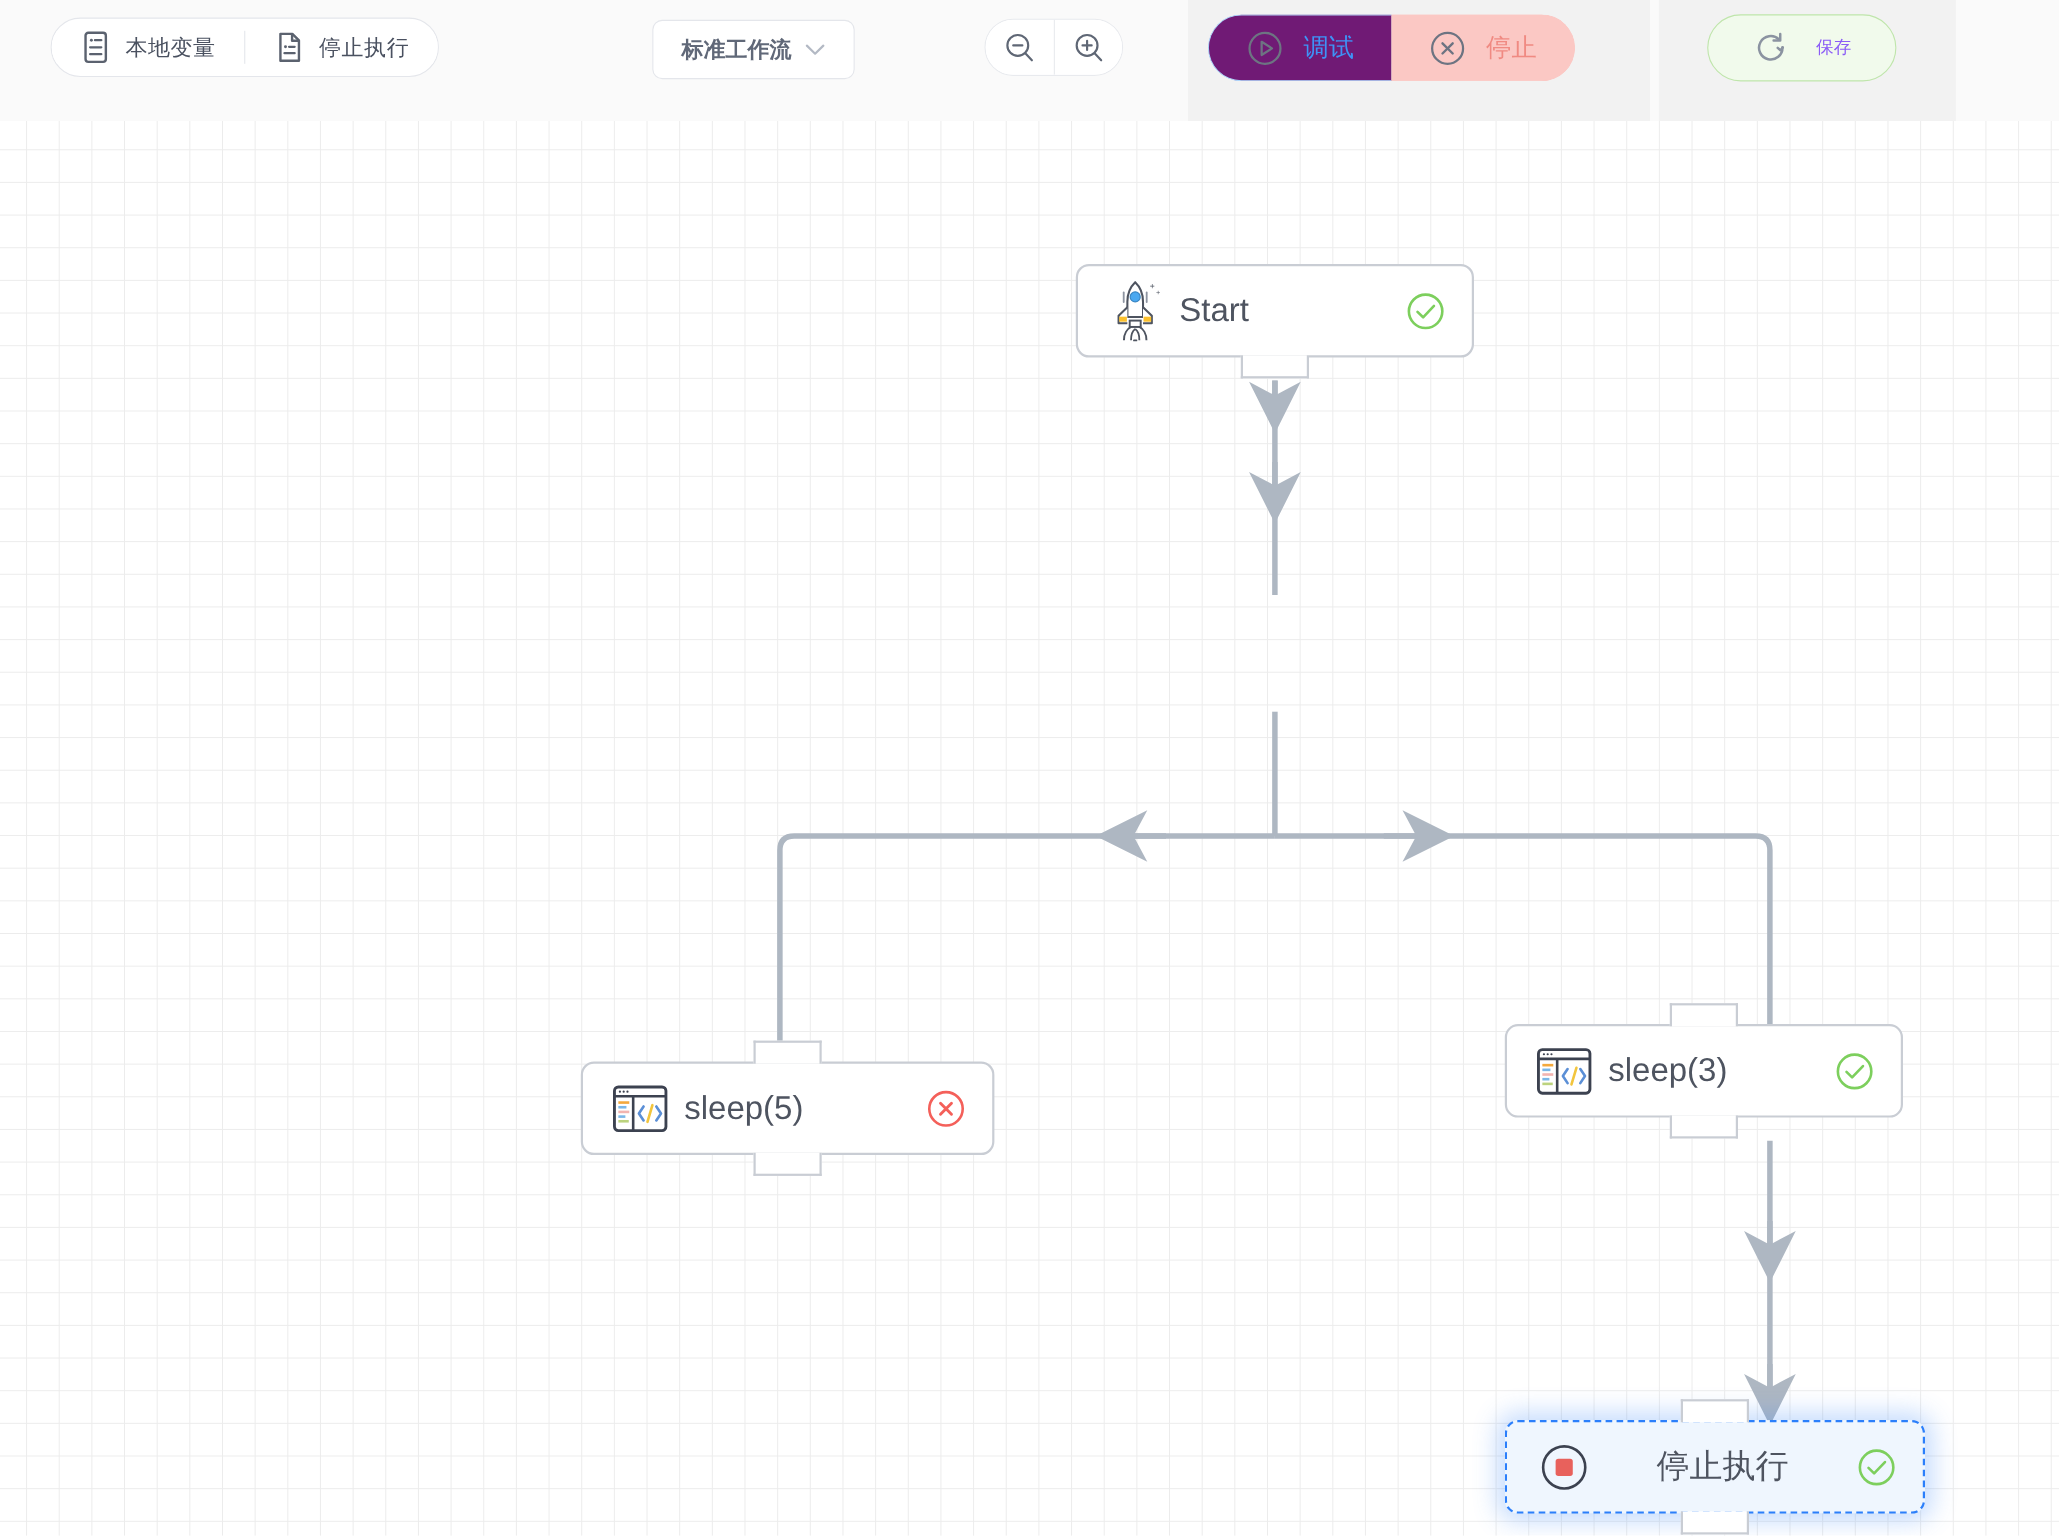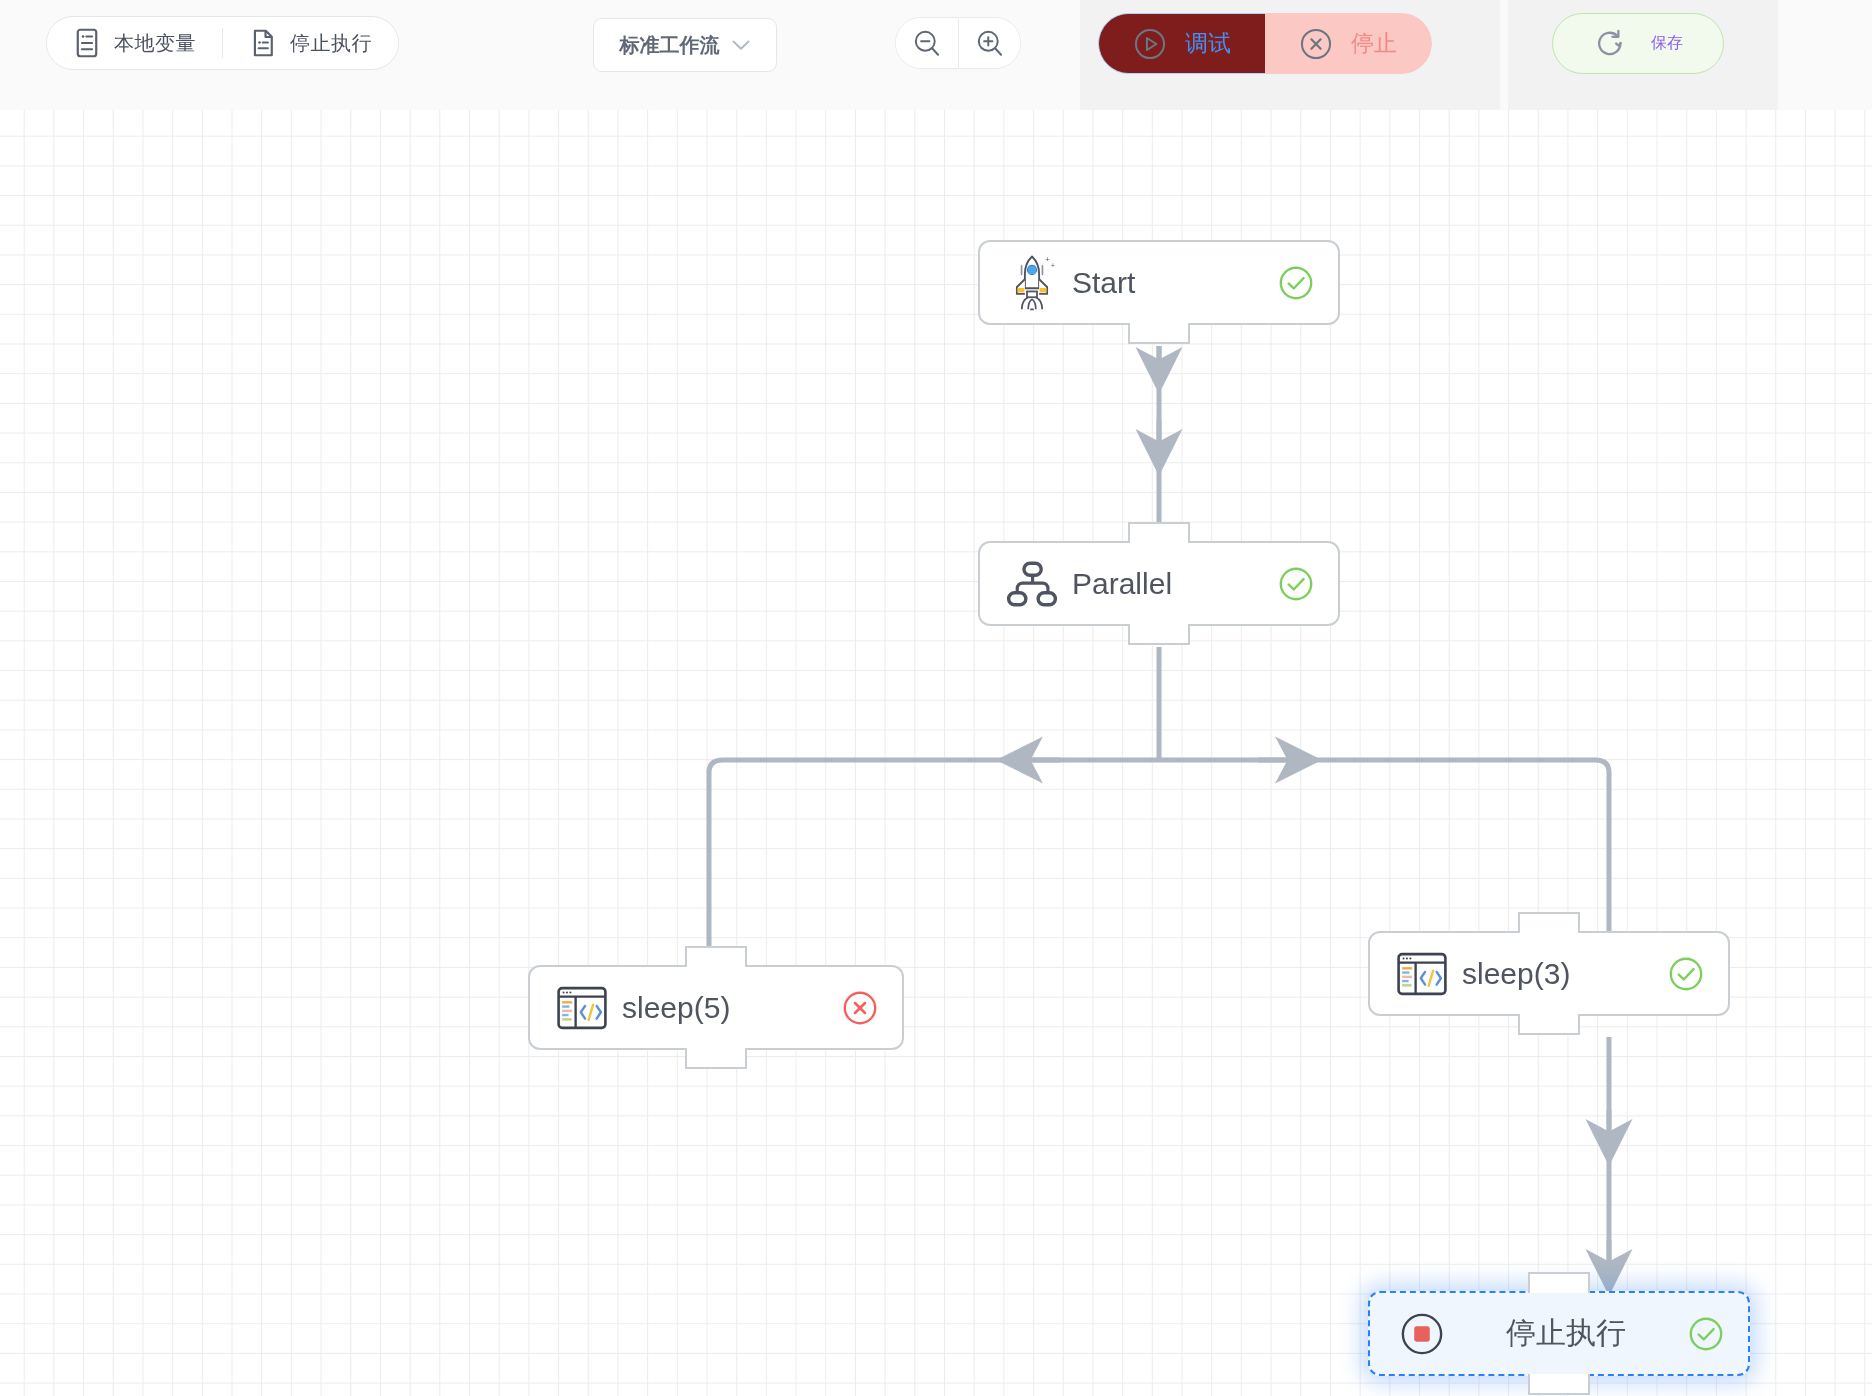--- a/index.html
+++ b/index.html
@@ -83,21 +83,21 @@
     height: 61px;
     display: flex; align-items: stretch;
     border-radius: 31px;
     overflow: hidden;
   }
   .run-btn {
     display: flex; align-items: center; gap: 18px;
     padding: 0 34px; cursor: pointer;
   }
   .run-btn .run-label { font-size: 23px; white-space: nowrap; }
-  #btn-debug { background: #7f1d1d; border: 1px solid #aed5fb; border-right: none;
+  #btn-debug { background: #701a75; border: 1px solid #aed5fb; border-right: none;
                border-top-left-radius: 31px; border-bottom-left-radius: 31px; align-items: center; }
   #btn-debug .run-label { color: #3e93f7; }
   #btn-stop  { background: #fbc8c4; border: 1px solid #fbc8c4; border-left: none;
                border-top-right-radius: 31px; border-bottom-right-radius: 31px; }
   #btn-stop .run-label { color: #f08a82; }
 
   
   .save-btn {
     position: absolute; left: 1552px; top: 13px;
     height: 61px;
@@ -328,39 +328,20 @@
     <span class="node-title">Start</span>
     <span class="node-status">
       <svg width="38" height="38" viewBox="0 0 32 32" fill="none">
         <circle cx="16" cy="16" r="12.8" stroke="#7dcf5d" stroke-width="2"></circle>
         <path d="M9.8 16.4L14.1 20.6L22.4 11.9" stroke="#7dcf5d" stroke-width="2" stroke-linecap="round" stroke-linejoin="round"></path>
       </svg>
     </span>
     <span class="port bottom"></span>
   </div>
 
-  <div class="node" style="left:978px; top:431px; width:362px;">
-    <span class="node-icon">
-      <svg width="52" height="48" viewBox="0 0 44 40" fill="none">
-        <rect x="15.2" y="2.4" width="14.6" height="10.2" rx="5.1" stroke="#4e5460" stroke-width="2.9"></rect>
-        <rect x="2.2" y="27.4" width="14.6" height="10.2" rx="5.1" stroke="#4e5460" stroke-width="2.9"></rect>
-        <rect x="27.2" y="27.4" width="14.6" height="10.2" rx="5.1" stroke="#4e5460" stroke-width="2.9"></rect>
-        <path d="M22.5 12.8v6.4M9.5 27.2v-3.6a4.4 4.4 0 0 1 4.4-4.4h17.2a4.4 4.4 0 0 1 4.4 4.4v3.6" stroke="#4e5460" stroke-width="2.7" fill="none" stroke-linecap="round"></path>
-      </svg>
-    </span>
-    <span class="node-title">Parallel</span>
-    <span class="node-status">
-      <svg width="38" height="38" viewBox="0 0 32 32" fill="none">
-        <circle cx="16" cy="16" r="12.8" stroke="#7dcf5d" stroke-width="2"></circle>
-        <path d="M9.8 16.4L14.1 20.6L22.4 11.9" stroke="#7dcf5d" stroke-width="2" stroke-linecap="round" stroke-linejoin="round"></path>
-      </svg>
-    </span>
-    <span class="port top"></span>
-    <span class="port bottom"></span>
-  </div>
 
   <div class="node" style="left:528px; top:855px; width:376px;">
     <span class="node-icon">
       <svg width="52" height="46" viewBox="0 0 44 38" fill="none">
         <rect x="2.2" y="2.2" width="39.6" height="33.6" rx="3" stroke="#3c4250" stroke-width="2.2" fill="#fff"></rect>
         <line x1="2.2" y1="9.4" x2="41.8" y2="9.4" stroke="#3c4250" stroke-width="2"></line>
         <circle cx="6.4" cy="5.8" r="0.85" fill="#3c4250"></circle>
         <circle cx="9.3" cy="5.8" r="0.85" fill="#3c4250"></circle>
         <circle cx="12.2" cy="5.8" r="0.85" fill="#3c4250"></circle>
         <line x1="16.6" y1="9.4" x2="16.6" y2="35.8" stroke="#3c4250" stroke-width="2"></line>

